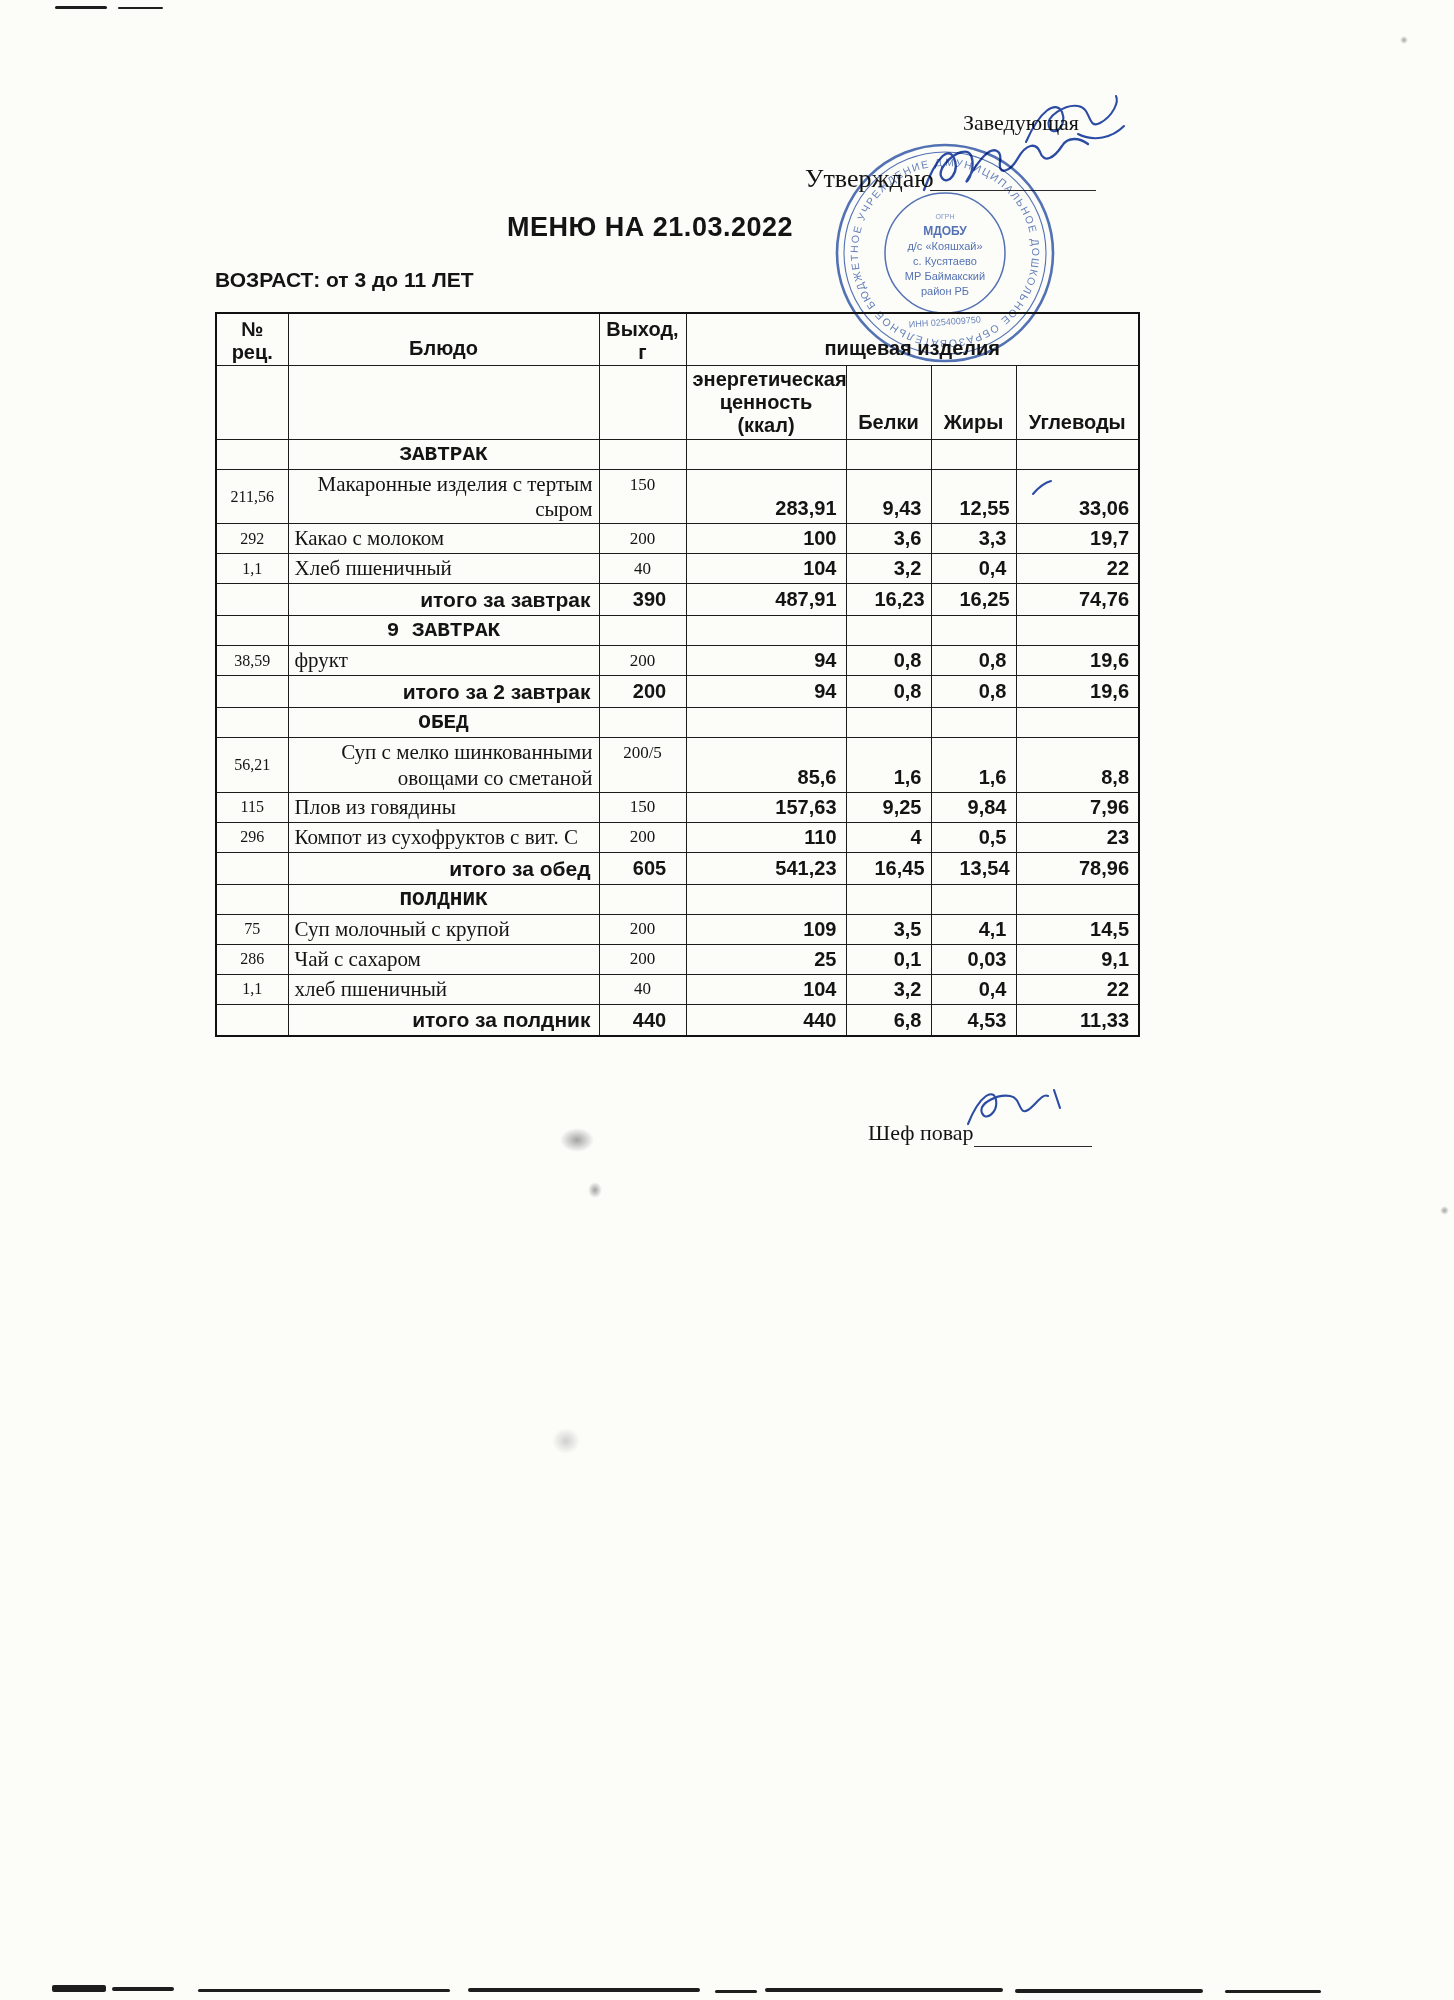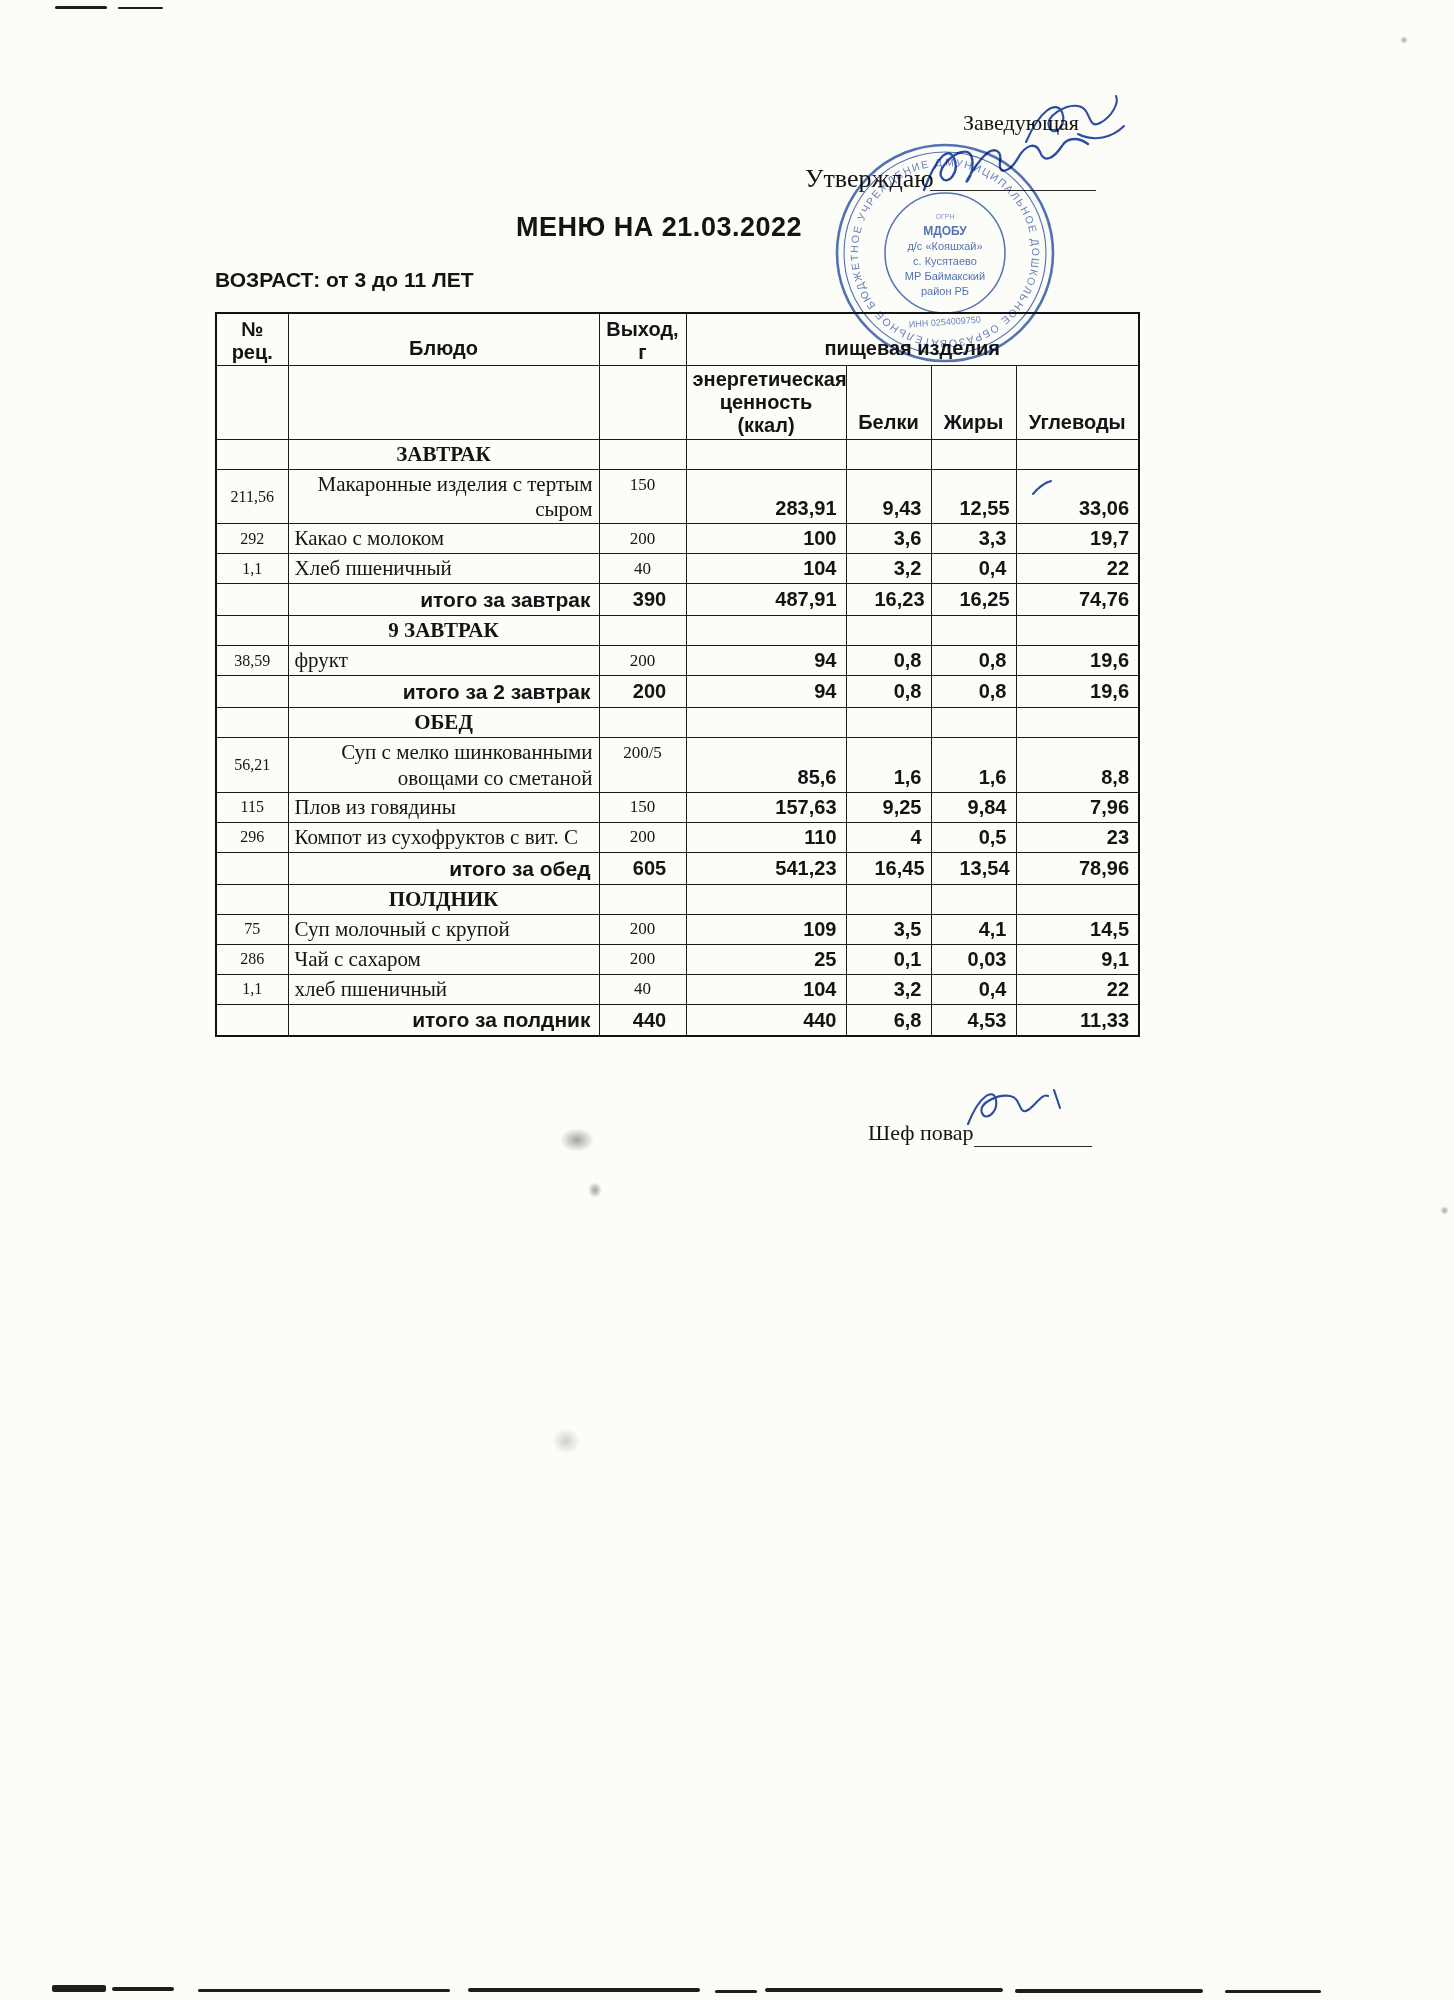--- a/index.html
+++ b/index.html
@@ -4,40 +4,40 @@
 <style>
   html,body{margin:0;padding:0;background:#ffffff;}
   .sheet{position:relative;width:1454px;height:2000px;background:#fcfcf9;overflow:hidden;
          font-family:"Liberation Serif",serif;color:#141414;}
 
   
   .role{position:absolute;left:963px;top:110px;font-size:22px;}
   .approve{position:absolute;left:805px;top:164px;font-size:26px;}
   .approve-line{position:absolute;left:930px;top:190px;width:166px;border-bottom:1.8px solid #2a2a2a;}
   .title{position:absolute;left:0;top:212px;width:1300px;text-align:center;
-         font-family:"Liberation Sans",sans-serif;font-weight:bold;font-size:27px;letter-spacing:.5px;margin-left:9px;}
+         font-family:"Liberation Sans",sans-serif;font-weight:bold;font-size:27px;letter-spacing:.5px;}
   .age{position:absolute;left:215px;top:268px;font-family:"Liberation Sans",sans-serif;font-weight:bold;font-size:21px;}
 
   
   .tbl-wrap{position:absolute;left:215px;top:312px;}
   table{border-collapse:collapse;table-layout:fixed;width:923px;border:2.5px solid #111;}
   td{border:1.5px solid #1c1c1c;padding:1px 6px;vertical-align:middle;overflow:hidden;}
   .th{font-family:"Liberation Sans",sans-serif;font-weight:bold;font-size:20px;text-align:center;line-height:1.15;}
   .vt{vertical-align:top;padding-top:4px;}
   .vb{vertical-align:bottom;padding-bottom:5px;}
   tr.h1{height:50px;} tr.h2{height:74px;}
   tr.r1{height:30px;} tr.r2{height:52px;} tr.sec{height:30px;} tr.tot{height:32px;}
   .c-num{font-size:16px;text-align:center;}
   .c-dish{font-size:21px;line-height:1.2;text-align:left;}
   .c-out{font-size:17px;text-align:center;}
   .c-val{font-family:"Liberation Sans",sans-serif;font-weight:bold;font-size:20px;text-align:right;padding-right:9px;padding-left:28px;}
   tr.r2 .c-dish{vertical-align:top;padding-top:2px;text-align:right;}
   tr.r2 .c-val{vertical-align:bottom;padding-bottom:3px;}
   tr.r2 .c-out{vertical-align:top;padding-top:5px;}
-  tr.sec .c-dish{font-family:Liberation Serif, serif;font-weight:bold;text-align:center;font-size:21px;}
+  tr.sec .c-dish{font-family:Liberation Mono, monospace;font-weight:bold;text-align:center;font-size:21px;}
   tr.tot .c-dish{font-family:"Liberation Sans",sans-serif;font-weight:bold;text-align:right;font-size:21px;padding-right:8px;}
   tr.tot .c-out{font-family:"Liberation Sans",sans-serif;font-weight:bold;font-size:20px;padding-left:20px;}
 
   
   .chef{position:absolute;left:868px;top:1120px;font-size:22px;}
   .chef-line{position:absolute;left:974px;top:1146px;width:118px;border-bottom:1.8px solid #2a2a2a;}
 
   
   .stamp{position:absolute;left:833px;top:141px;width:224px;height:224px;mix-blend-mode:multiply;
          opacity:.88;filter:blur(.4px);}

